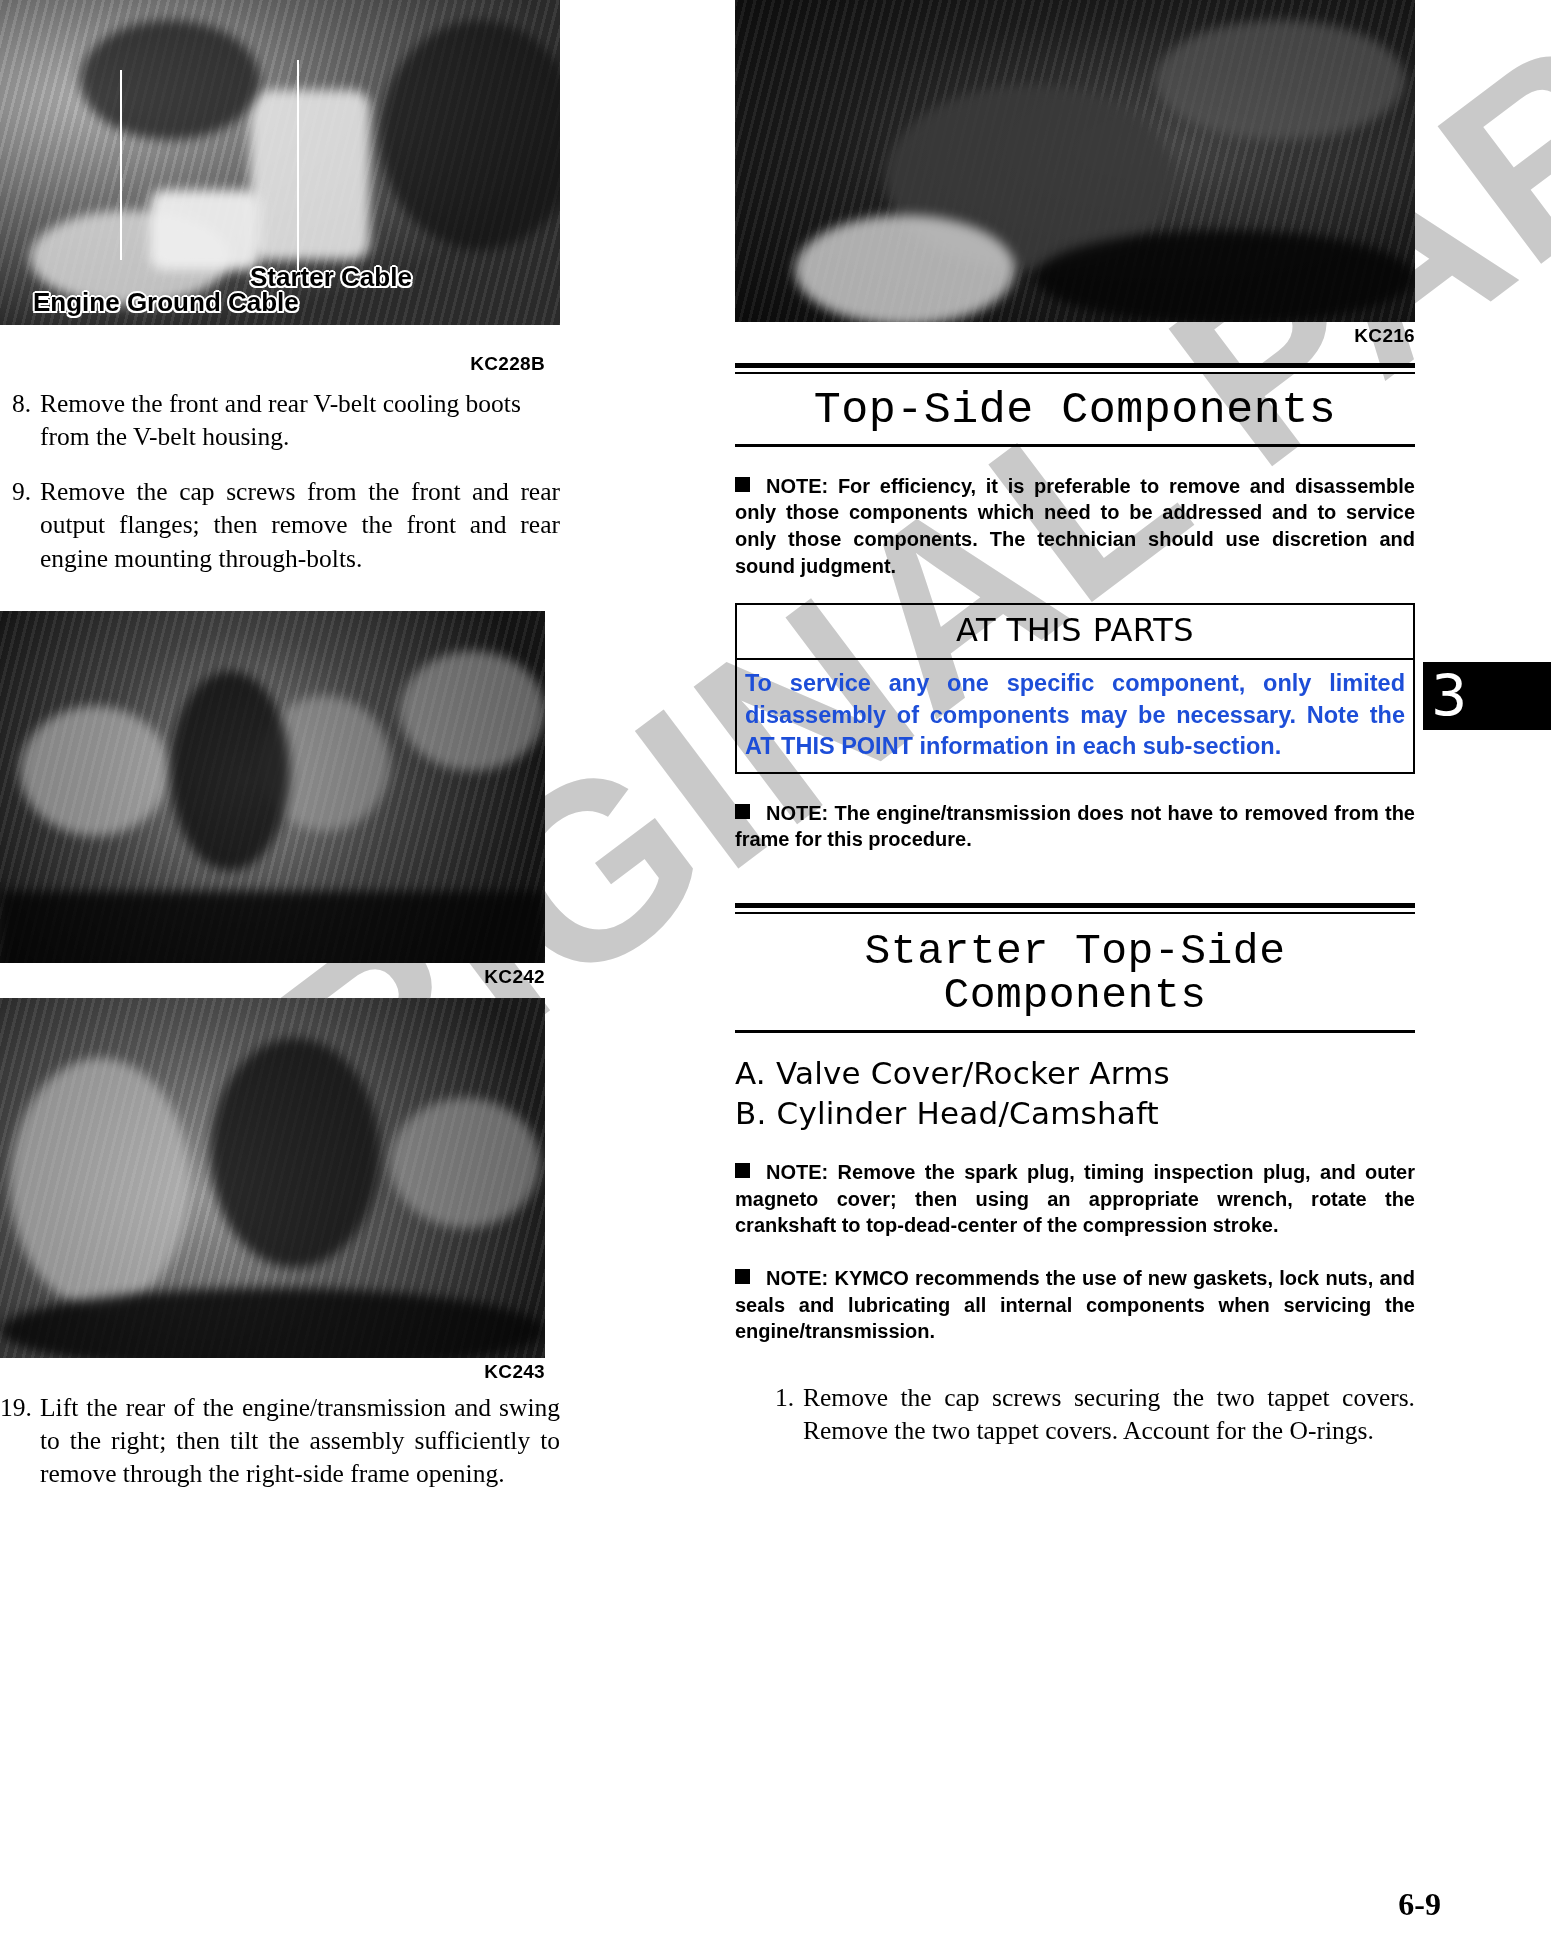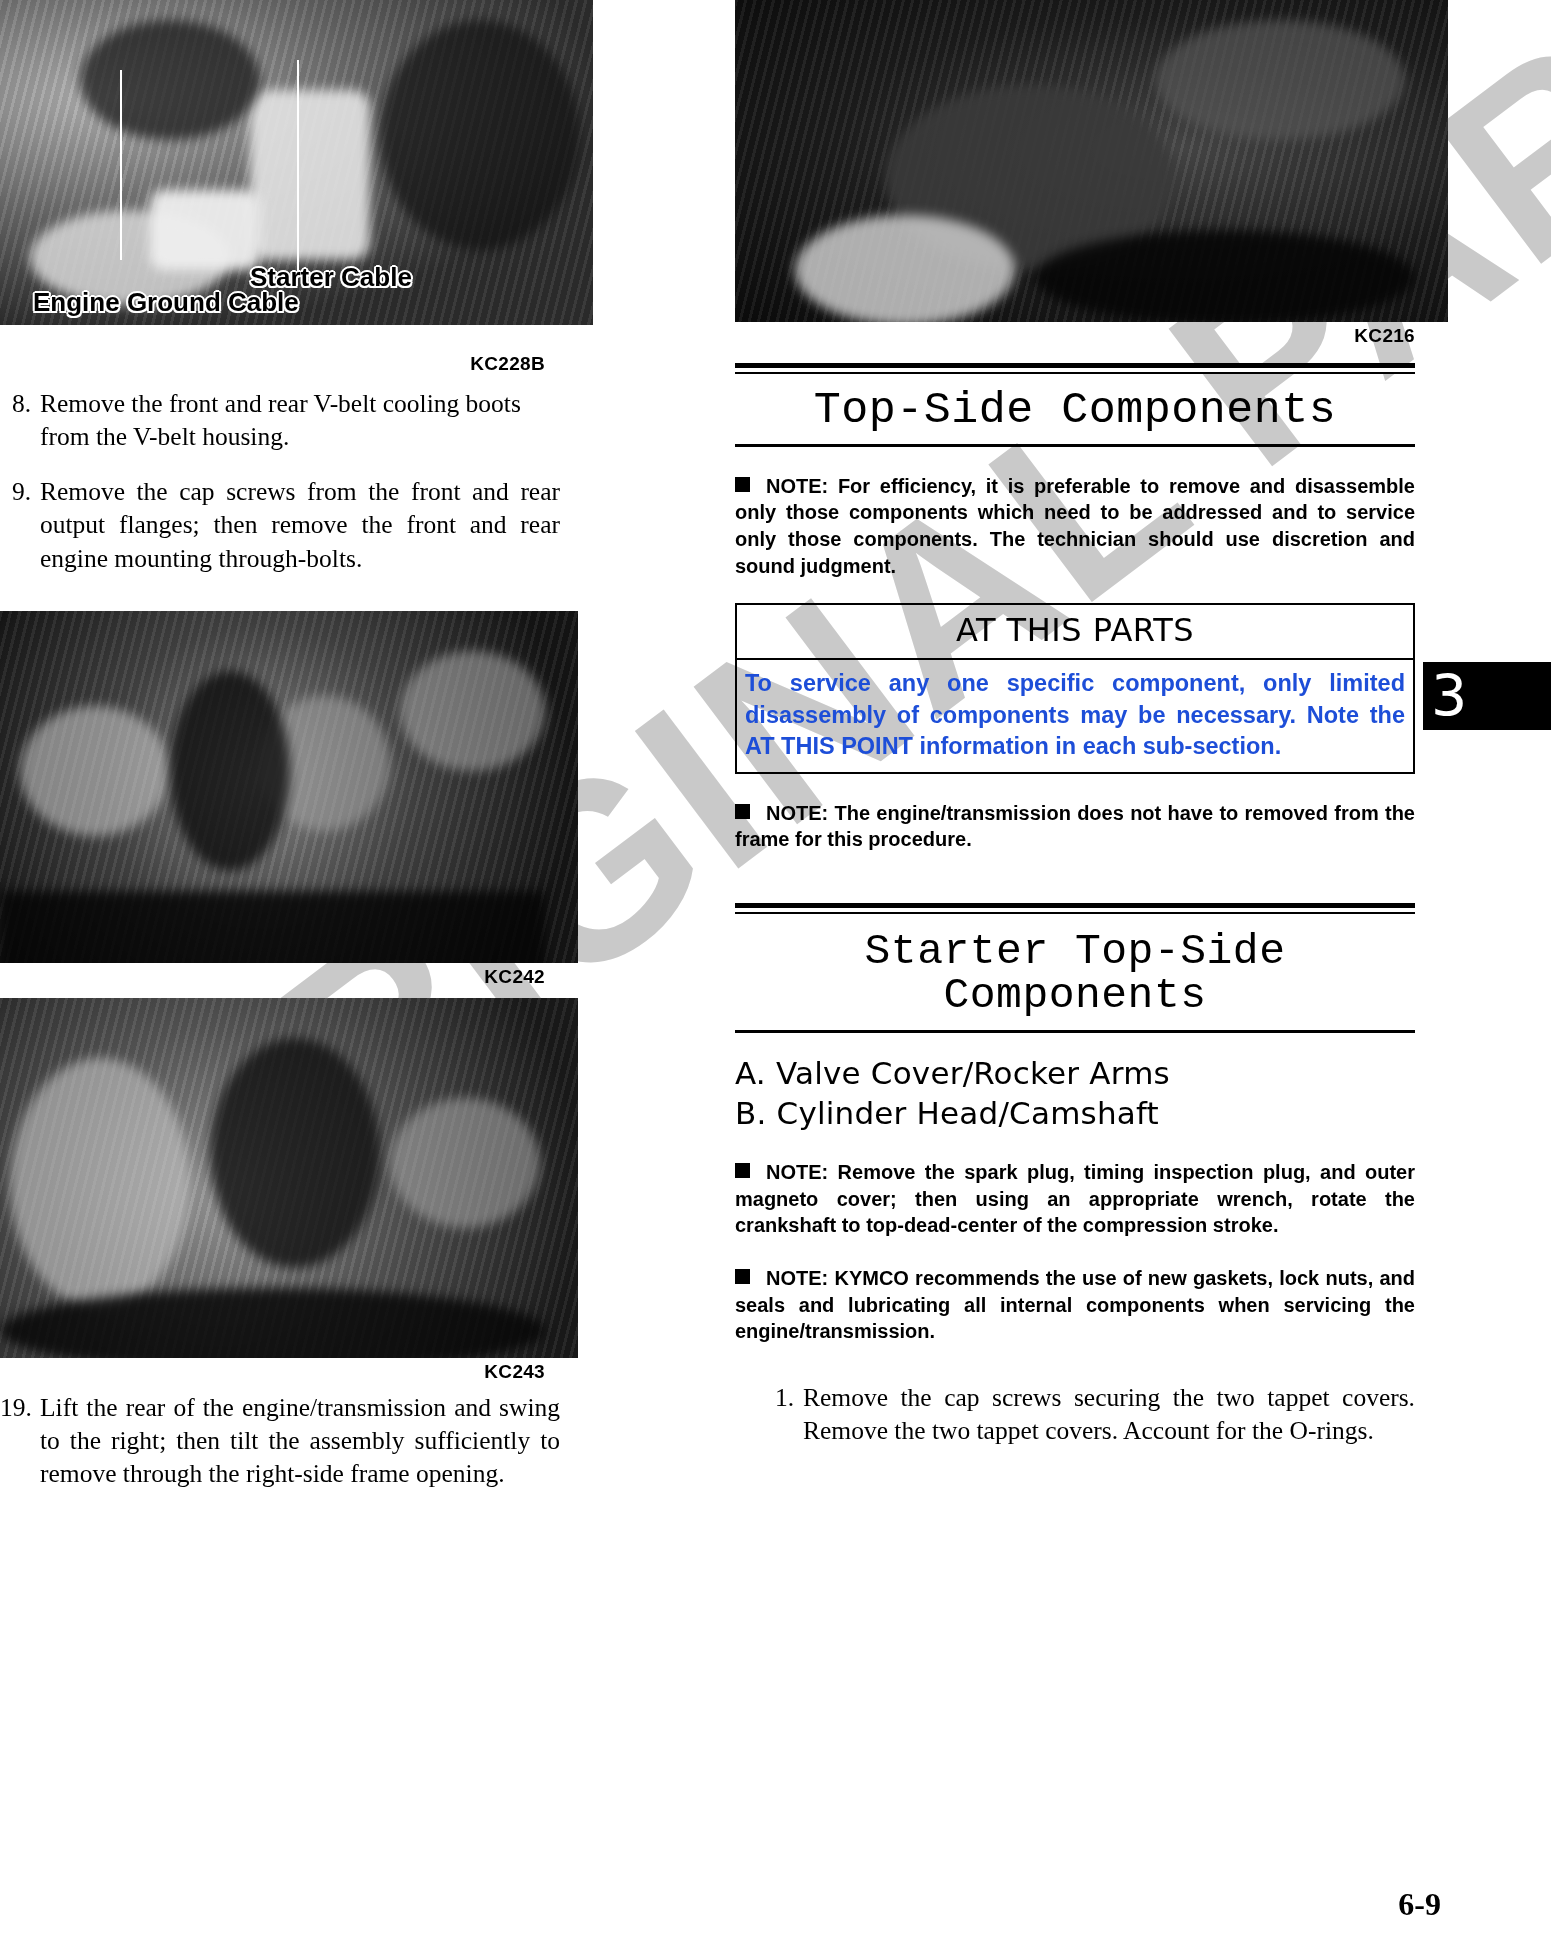--- a/index.html
+++ b/index.html
@@ -52,21 +52,20 @@
     left: 735px; top: 0px;
     width: 680px;
     z-index: 10;
   }
 
   
   .photo {
     position: relative;
     background: #6e6e6e;
     overflow: hidden;
-    padding-left: 33px;
   }
   .photo .ph-layer {
     position: absolute;
     left: 0; top: 0; right: 0; bottom: 0;
   }
   .ph-callout {
     position: absolute;
     font-family: "Liberation Sans", sans-serif;
     font-weight: bold;
     color: #000000;

